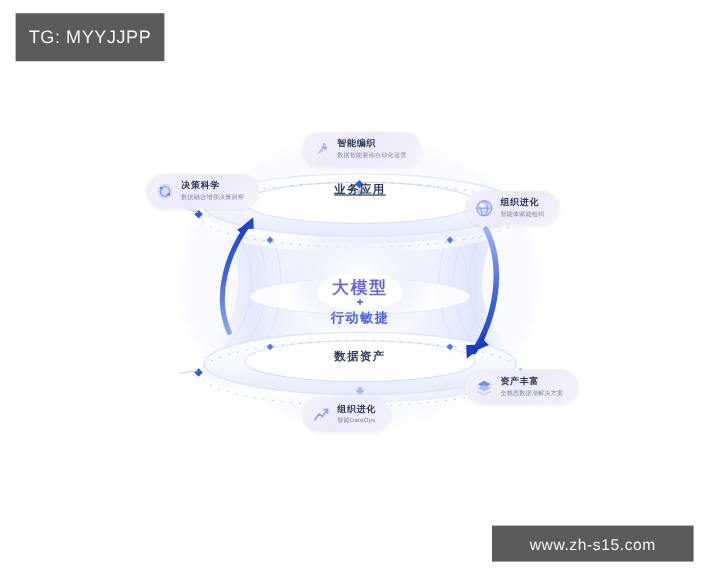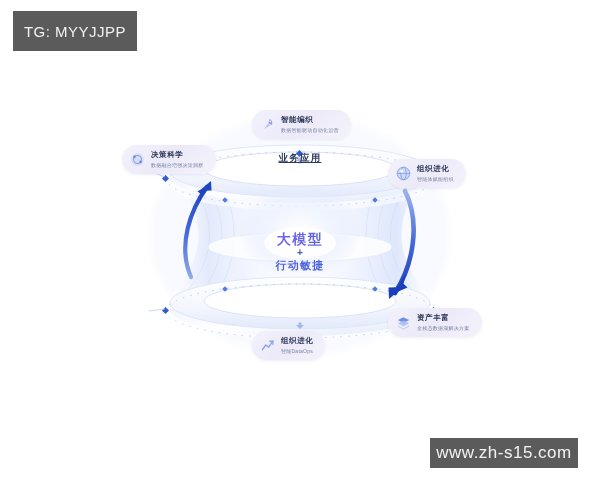--- a/index.html
+++ b/index.html
@@ -29,25 +29,25 @@
     user-select: none;
   }
   #wm-top {
     left: 13px;
     top: 11px;
     width: 124px;
     height: 40px;
     font-size: 15px;
   }
   #wm-bottom {
-    left: 430px;
+    left: 410px;
     top: 438px;
-    width: 148px;
+    width: 168px;
     height: 30px;
-    font-size: 17px;
+    font-size: 13px;
   }
 
   
   #stage {
     position: absolute;
     left: 0;
     top: 0;
     width: 600px;
     height: 480px;
   }
@@ -280,20 +280,21 @@
       <g stroke="#b9c8ec" stroke-width="0.9" opacity="0.85">
         <line x1="54" y1="76" x2="70" y2="82"></line>
         <line x1="356" y1="76" x2="340" y2="82"></line>
         <line x1="54" y1="216" x2="70" y2="214"></line>
         <line x1="356" y1="216" x2="340" y2="214"></line>
       </g>
     </svg>
 
     <div class="ring-label" id="ring-label-top">业务应用</div>
 
+    <div class="ring-label" id="ring-label-bot">数据资产</div>
 
     <div id="core">
       <div id="core-line1">大模型</div>
       <div id="core-plus">+</div>
       <div id="core-line2">行动敏捷</div>
     </div>
   </div>
 
   <div class="card" id="card-action">
     <svg class="card-icon" viewBox="0 0 20 20">

